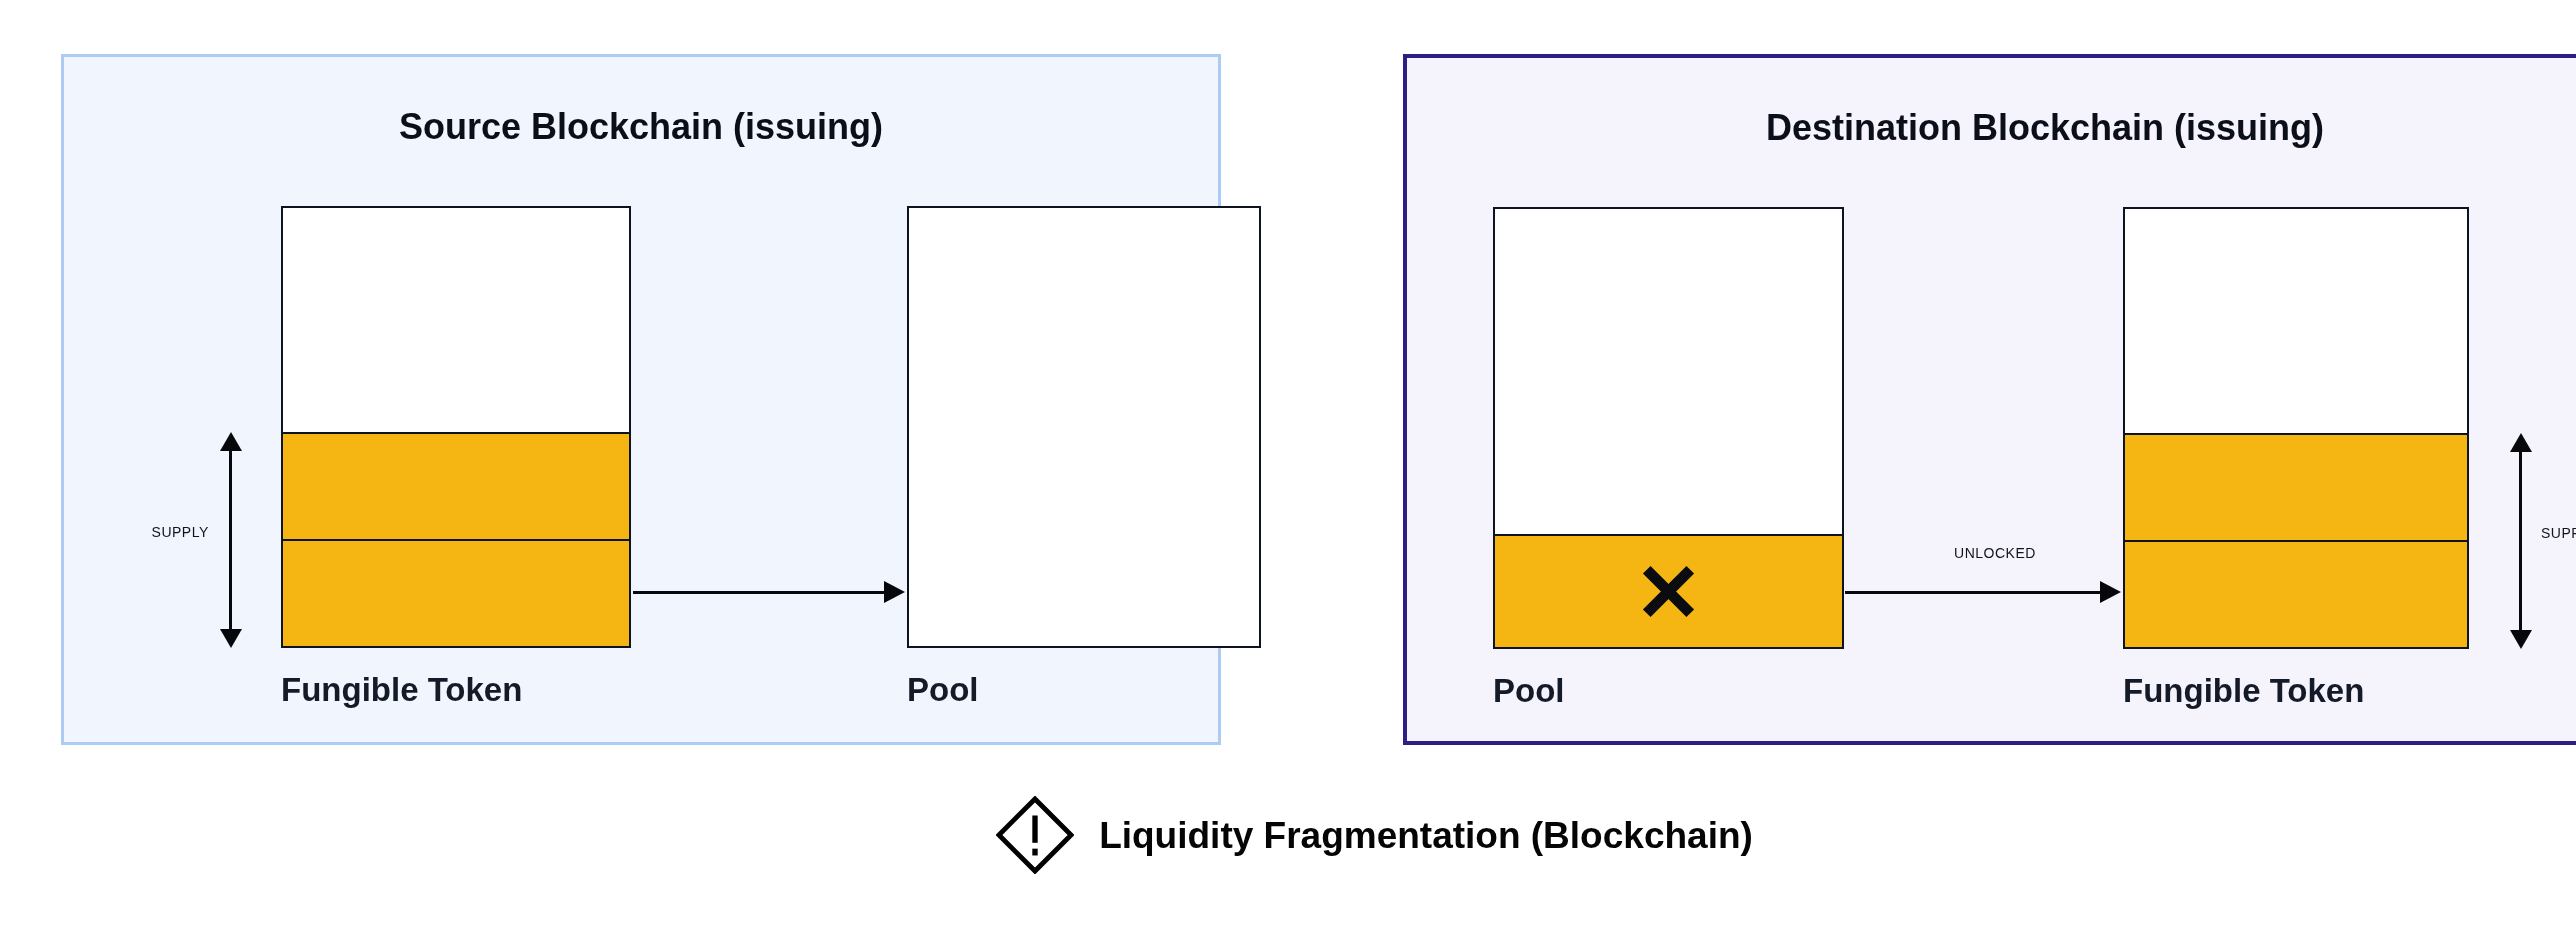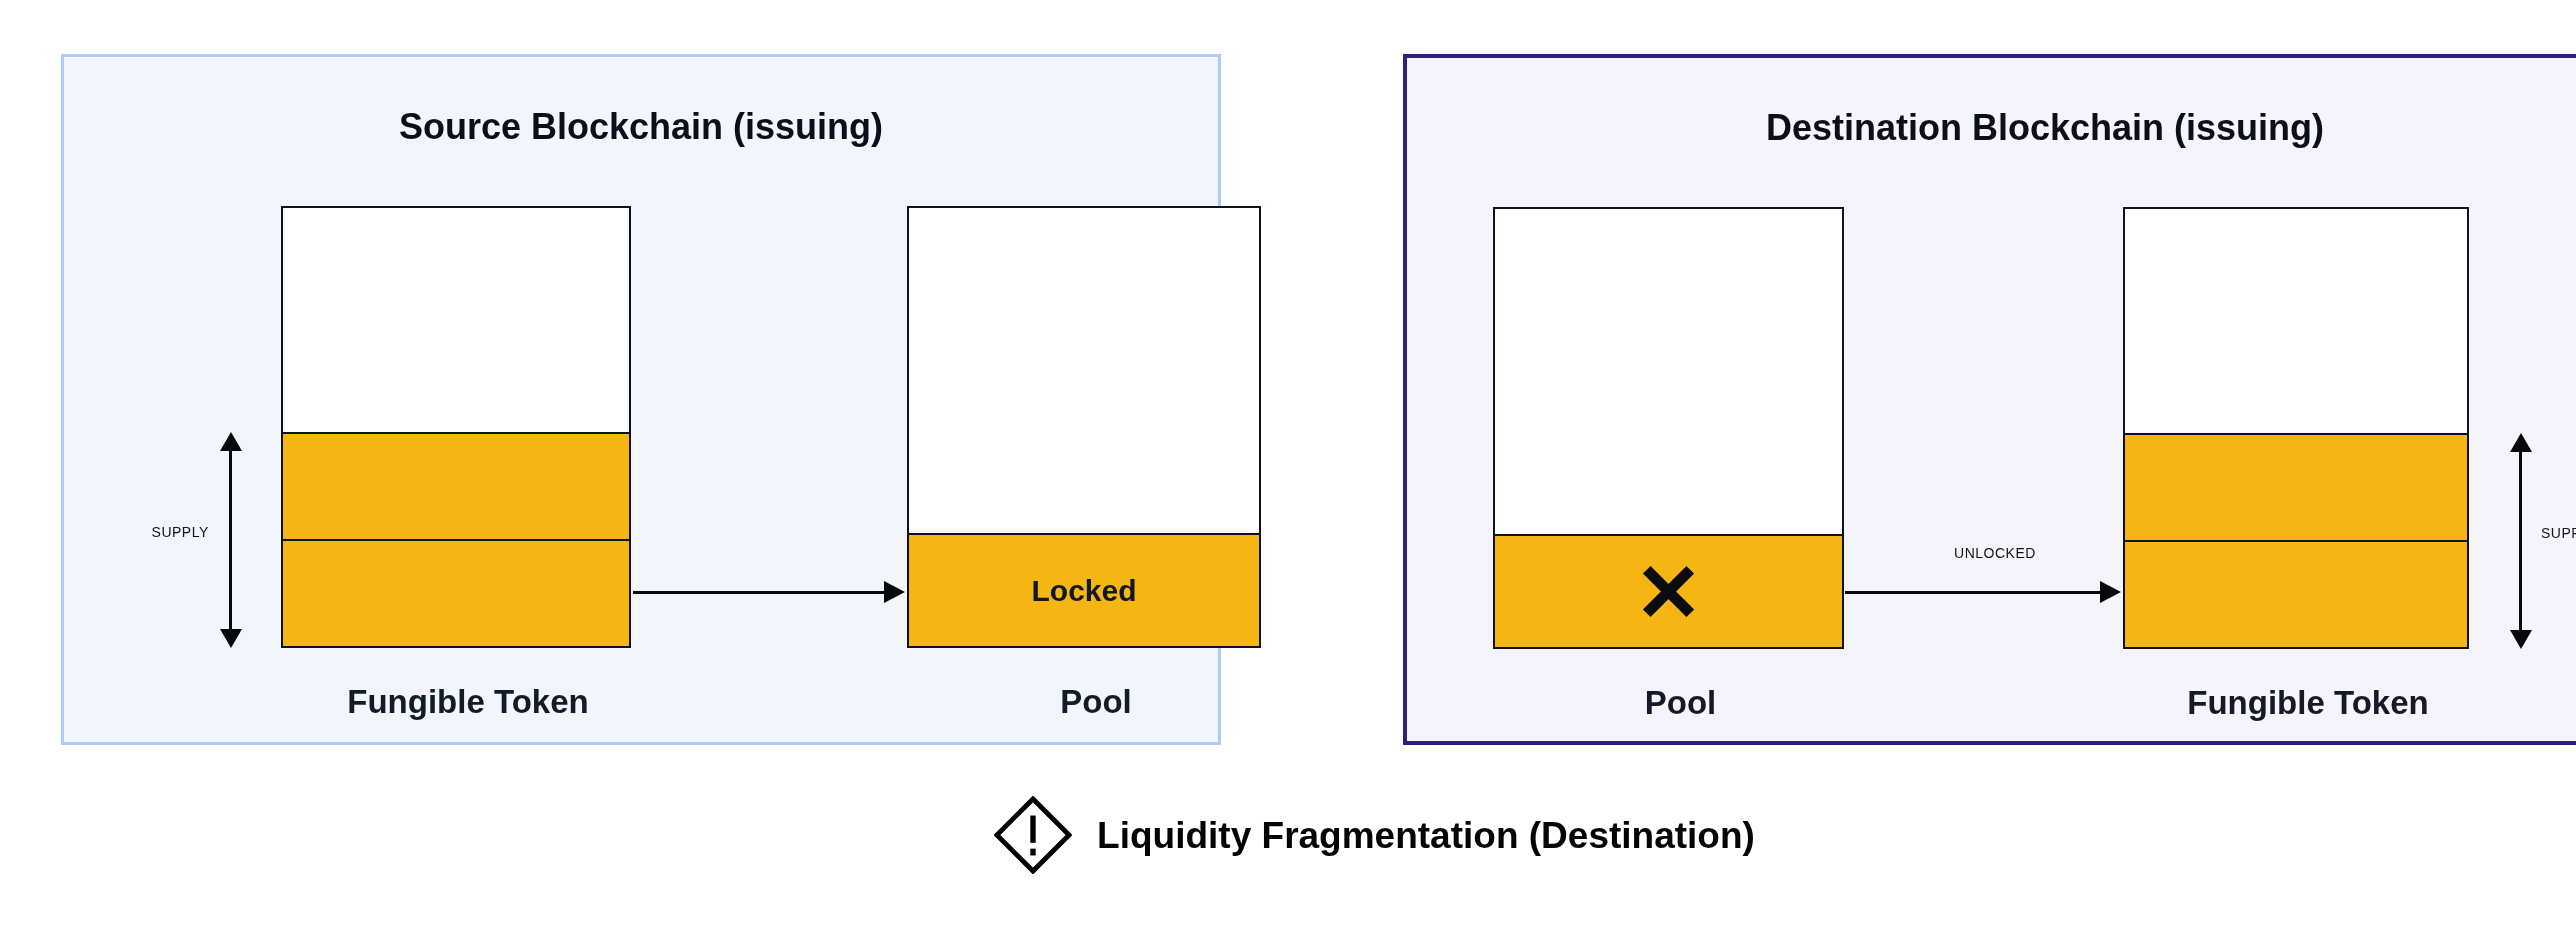--- a/index.html
+++ b/index.html
@@ -63,22 +63,21 @@
     justify-content: center;
   }
   .bar-divider {
     position: absolute;
     box-sizing: border-box;
     height: 2.1px;
     background: var(--outline, #0D1320);
   }
   .bar-label {
     position: absolute;
-    margin: 12px;
-    text-align: center;
+    margin: 0;
     font-size: 33px;
     line-height: 37px;
     font-weight: 600;
     color: #141A28;
   }
   .locked-label {
     font-size: 30px;
     font-weight: 600;
     color: #101725;
   }
@@ -184,23 +183,20 @@
       <span class="shaft"></span>
       <span class="head-down"></span>
     </div>
 
     <div class="h-arrow" style="left:569px; top:523px; width:272px;">
       <span class="shaft"></span>
       <span class="head-right"></span>
     </div>
 
     <div class="bar" style="left:843px; top:149px; width:354px; height:442px;"></div>
-    <div class="bar-fill" style="left:843px; top:476px; width:354px; height:115px;">
-      <span class="locked-label">Locked</span>
-    </div>
     <p class="bar-label" style="left:843px; top:614px; width:354px;">Pool</p>
   </section>
 
   <section class="panel destination">
     <h2 class="panel-title">Destination Blockchain (issuing)</h2>
 
     <div class="bar" style="left:86px; top:149px; width:351px; height:442px;"></div>
     <div class="bar-fill" style="left:86px; top:476px; width:351px; height:115px;">
       <svg class="x-icon" width="57" height="57" viewBox="0 0 110 110">
         <line x1="13" y1="13" x2="97" y2="97" stroke="#0A0C10" stroke-width="21"></line>
@@ -227,17 +223,17 @@
     </div>
     <span class="small-label" style="left:1134px; top:466px; width:155px; text-align:left;">SUPPLY</span>
   </section>
 
   <div class="caption-row">
     <svg width="78" height="78" viewBox="0 0 160 160">
       <polygon points="80,6 154,80 80,154 6,80" fill="#ffffff" stroke="#000000" stroke-width="10"></polygon>
       <rect x="74.5" y="40" width="11" height="56" fill="#000000"></rect>
       <rect x="74.5" y="108" width="11" height="14" fill="#000000"></rect>
     </svg>
-    <p class="caption-text">Liquidity Fragmentation (Destination)</p>
+    <p class="caption-text">Liquidity Fragmentation (Blockchain)</p>
   </div>
 
 </div>
 
 
 </body></html>

